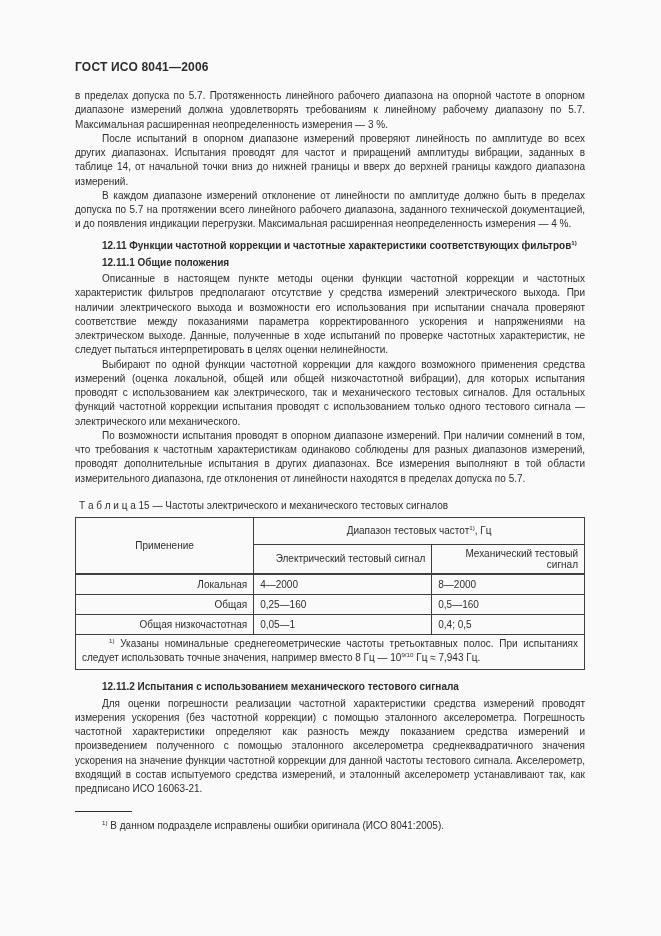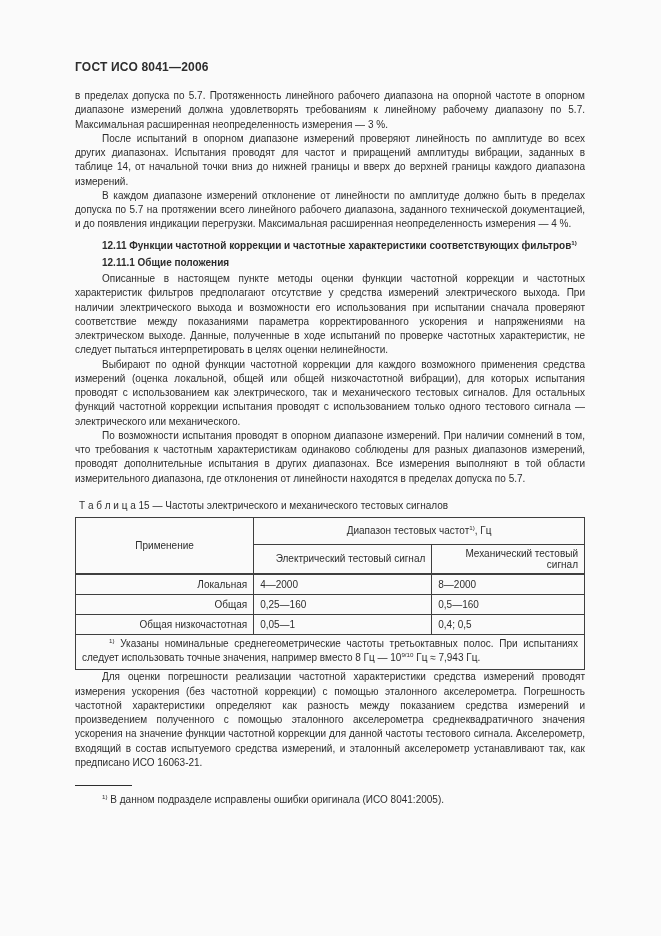--- a/index.html
+++ b/index.html
@@ -148,20 +148,21 @@
           <td class="cell-num">0,4; 0,5</td>
         </tr>
         <tr>
           <td colspan="3" class="footnote-cell">
             <p class="table-footnote"><sup>1)</sup><span> Указаны номинальные среднегеометрические частоты третьоктавных полос. При испытаниях следует использовать точные значения, например вместо 8 Гц — 10</span><sup>9/10</sup><span> Гц ≈ 7,943 Гц.</span></p>
           </td>
         </tr>
       </tbody>
     </table>
 
+    <p class="heading h-sub2">12.11.2 Испытания с использованием механического тестового сигнала</p>
 
     <p>Для оценки погрешности реализации частотной характеристики средства измерений проводят измерения ускорения (без частотной коррекции) с помощью эталонного акселерометра. Погрешность частотной характеристики определяют как разность между показанием средства измерений и произведением полученного с помощью эталонного акселерометра среднеквадратичного значения ускорения на значение функции частотной коррекции для данной частоты тестового сигнала. Акселерометр, входящий в состав испытуемого средства измерений, и эталонный акселерометр устанавливают так, как предписано ИСО 16063-21.</p>
 
     <div class="footnote-rule"></div>
 
     <p class="footnote-line"><sup>1)</sup><span> В данном подразделе исправлены ошибки оригинала (ИСО 8041:2005).</span></p>
 
   </div>
 </div>
 

